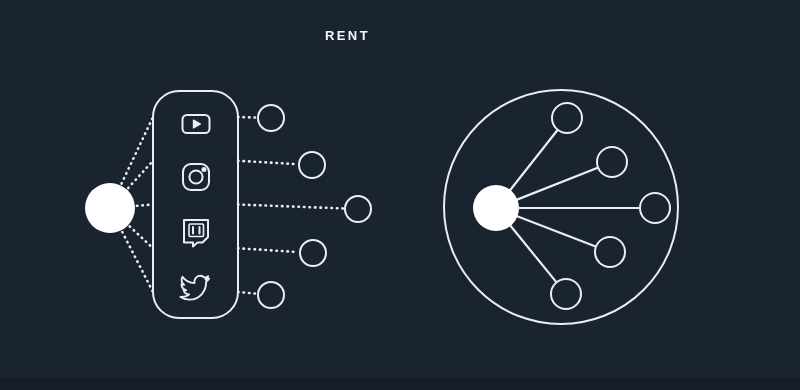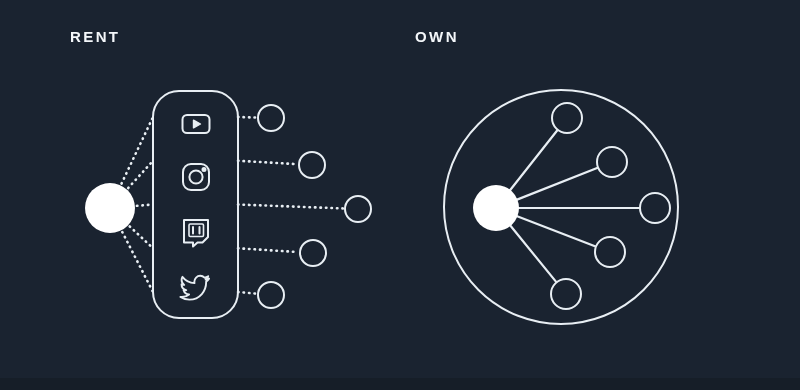--- a/index.html
+++ b/index.html
@@ -24,39 +24,38 @@
     position: absolute;
     left: 0;
     bottom: 0;
     width: 800px;
     height: 12px;
     background: #161e28;
   }
   .panel-title {
     position: absolute;
     top: 28px;
-    font-size: 15px;
+    font-size: 13px;
     font-weight: bold;
     letter-spacing: 2.4px;
     color: #f4f7fa;
-    text-align: left;
+    text-align: right;
     width: 300px;
   }
   #title-rent { left: 70px; }
   #title-own  { left: 415px; }
   svg { display: block; }
 </style>
 </head>
 <body>
 
 <div id="stage">
 
   <div class="panel-title" id="title-rent">RENT</div>
 
-  <div class="panel-title" id="title-own">OWN</div>
 
   <svg id="graphics" width="800" height="390" viewBox="0 0 800 390">
 
     <g id="rent-panel">
       <g id="rent-connectors">
           <line x1="121.53526290238105" y1="183.58816455542615" x2="153" y2="117" stroke="#e8eef3" stroke-width="2.6" stroke-linecap="round" stroke-dasharray="0.5 5"></line>
           <line x1="128.17268062528598" y1="188.0311823361683" x2="153" y2="160.75" stroke="#e8eef3" stroke-width="2.6" stroke-linecap="round" stroke-dasharray="0.5 5"></line>
           <line x1="136.91100174231752" y1="205.80956962562533" x2="153" y2="204.5" stroke="#e8eef3" stroke-width="2.6" stroke-linecap="round" stroke-dasharray="0.5 5"></line>
           <line x1="129.71179425871568" y1="226.45115625379782" x2="153" y2="248.25" stroke="#e8eef3" stroke-width="2.6" stroke-linecap="round" stroke-dasharray="0.5 5"></line>
           <line x1="122.30311993955404" y1="232.03400174238465" x2="153" y2="292" stroke="#e8eef3" stroke-width="2.6" stroke-linecap="round" stroke-dasharray="0.5 5"></line>

